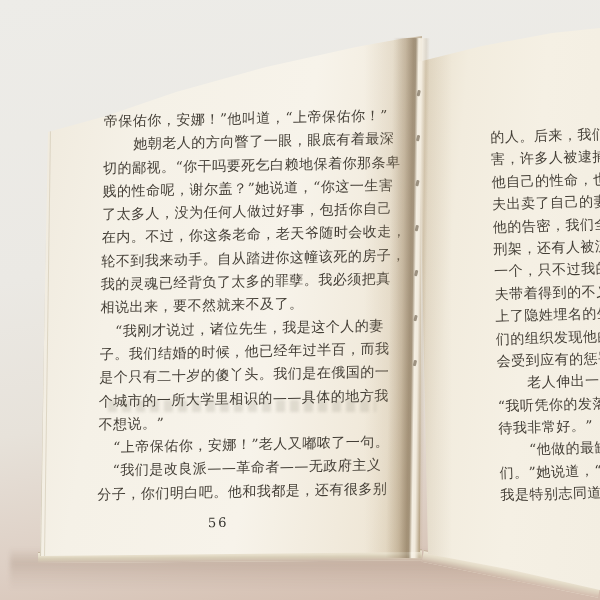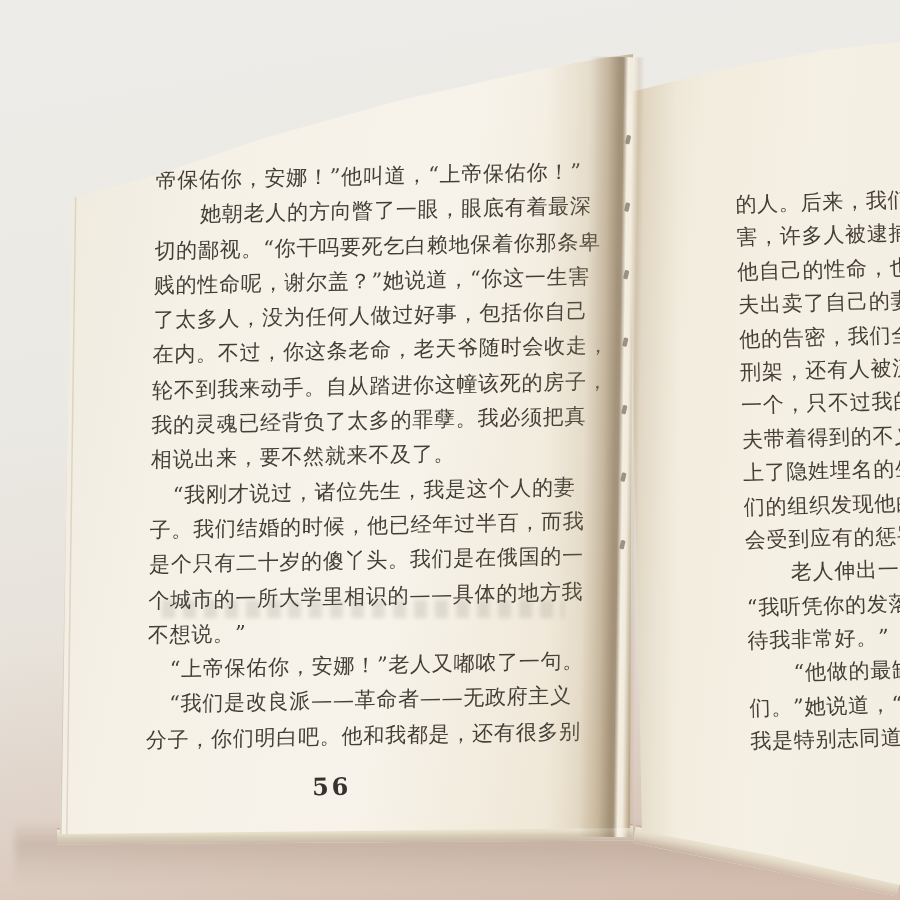--- a/index.html
+++ b/index.html
@@ -61,21 +61,21 @@
       rgba(168,146,112,0.22) 90%,
       rgba(168,146,112,0) 100%);
   }
   .stitch{position:absolute;width:3px;height:6px;background:#8d8170;border-radius:1px;opacity:0.85;transform:rotate(12deg);}
   .page-text{position:absolute;font-size:14px;color:#433e36;letter-spacing:0.5px;}
   .left-text{left:68px;top:76px;width:300px;transform:rotate(-1.2deg) skewX(-2.2deg);transform-origin:left top;}
   .left-text .line{height:23.3px;line-height:23.3px;white-space:nowrap;}
   .right-text{left:88px;top:104px;width:200px;transform:rotate(-1.6deg);transform-origin:left top;}
   .right-text .line{height:22.4px;line-height:22.4px;white-space:nowrap;}
   .page-num{
-    position:absolute;left:172px;top:481px;font-size:16px;font-weight:700;
+    position:absolute;left:172px;top:481px;font-size:13px;font-weight:400;
     letter-spacing:2px;color:#35332e;transform:rotate(-1deg);
   }
   .showthrough{
     position:absolute;left:72px;top:366px;width:268px;height:12px;opacity:0.14;filter:blur(1.4px);
     background:repeating-linear-gradient(to right,#5f5a4c 0 9px,transparent 9px 14px);
   }
 </style>
 </head>
 <body>
 

